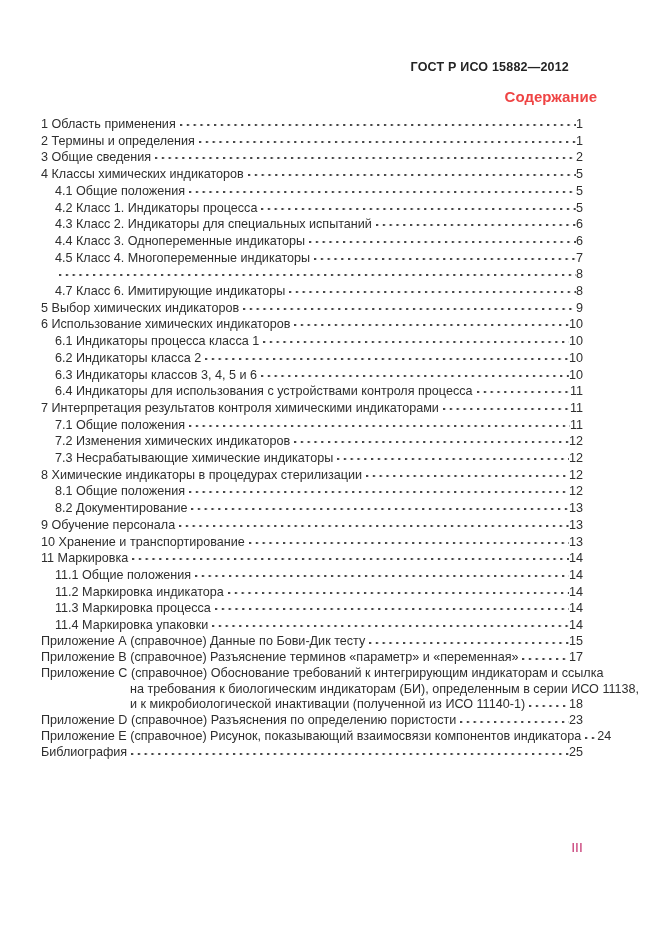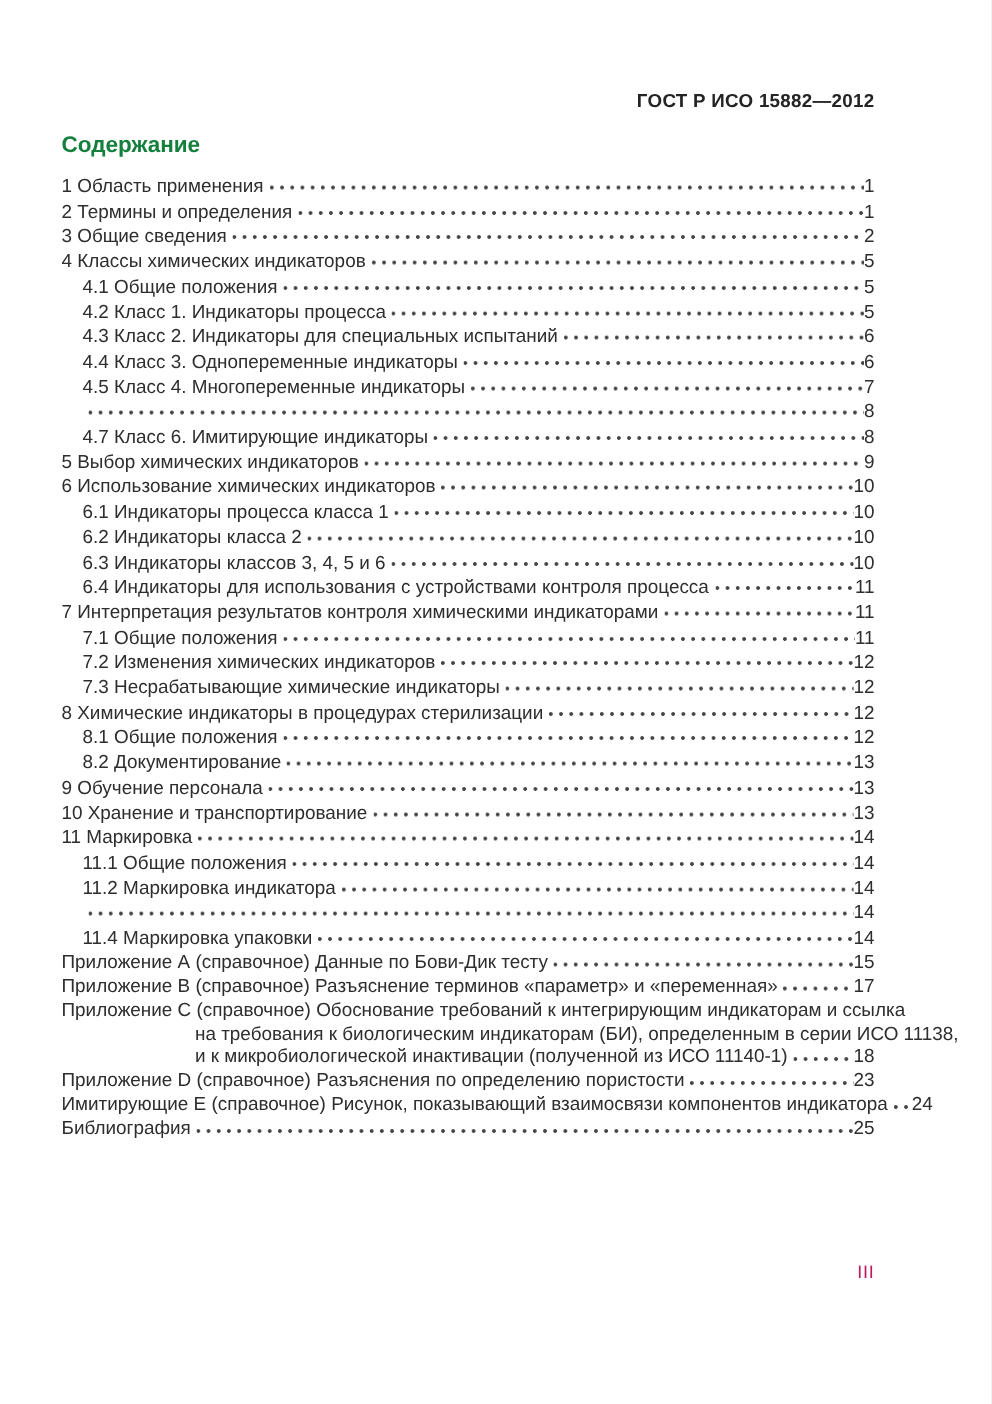--- a/index.html
+++ b/index.html
@@ -14,36 +14,36 @@
     margin: 0 auto;
     background: #ffffff;
     font-family: "Liberation Sans", sans-serif;
     color: #2e2e2e;
     overflow: hidden;
   }
   .doc-header {
     position: absolute;
     top: 60px;
     left: 41px;
-    right: 78px;
+    right: 92px;
     text-align: right;
     font-weight: bold;
     font-size: 12.5px;
     color: #242424;
     letter-spacing: 0.2px;
   }
   .doc-title {
     position: absolute;
     top: 88px;
     left: 41px;
-    right: 78px;
-    text-align: left;
+    right: 64px;
+    text-align: right;
     font-weight: bold;
     font-size: 15px;
-    color: #15803d;
+    color: #ef4444;
   }
   .toc {
     position: absolute;
     top: 116px;
     left: 41px;
     right: 78px;
   }
   .toc-row {
     display: flex;
     align-items: flex-start;
@@ -229,20 +229,21 @@
         <span class="toc-text">11.1 Общие положения</span>
         <span class="leader"></span>
         <span class="toc-page">14</span>
       </div>
       <div class="toc-row indent-1">
         <span class="toc-text">11.2 Маркировка индикатора</span>
         <span class="leader"></span>
         <span class="toc-page">14</span>
       </div>
       <div class="toc-row indent-1">
+        <span class="toc-text">11.3 Маркировка процесса</span>
         <span class="leader"></span>
         <span class="toc-page">14</span>
       </div>
       <div class="toc-row indent-1">
         <span class="toc-text">11.4 Маркировка упаковки</span>
         <span class="leader"></span>
         <span class="toc-page">14</span>
       </div>
       <div class="toc-row indent-0 appendix">
         <span class="toc-text">Приложение А (справочное) Данные по Бови-Дик тесту</span>
@@ -264,21 +265,21 @@
         <span class="toc-text">и к микробиологической инактивации (полученной из ИСО 11140-1)</span>
         <span class="leader"></span>
         <span class="toc-page">18</span>
       </div>
       <div class="toc-row indent-0 appendix">
         <span class="toc-text">Приложение D (справочное) Разъяснения по определению пористости</span>
         <span class="leader"></span>
         <span class="toc-page">23</span>
       </div>
       <div class="toc-row indent-0 appendix">
-        <span class="toc-text">Имитирующие E (справочное) Рисунок, показывающий взаимосвязи компонентов индикатора</span>
+        <span class="toc-text">Приложение E (справочное) Рисунок, показывающий взаимосвязи компонентов индикатора</span>
         <span class="leader"></span>
         <span class="toc-page">24</span>
       </div>
       <div class="toc-row indent-0 appendix">
         <span class="toc-text">Библиография</span>
         <span class="leader"></span>
         <span class="toc-page">25</span>
       </div>
     </div>
 

